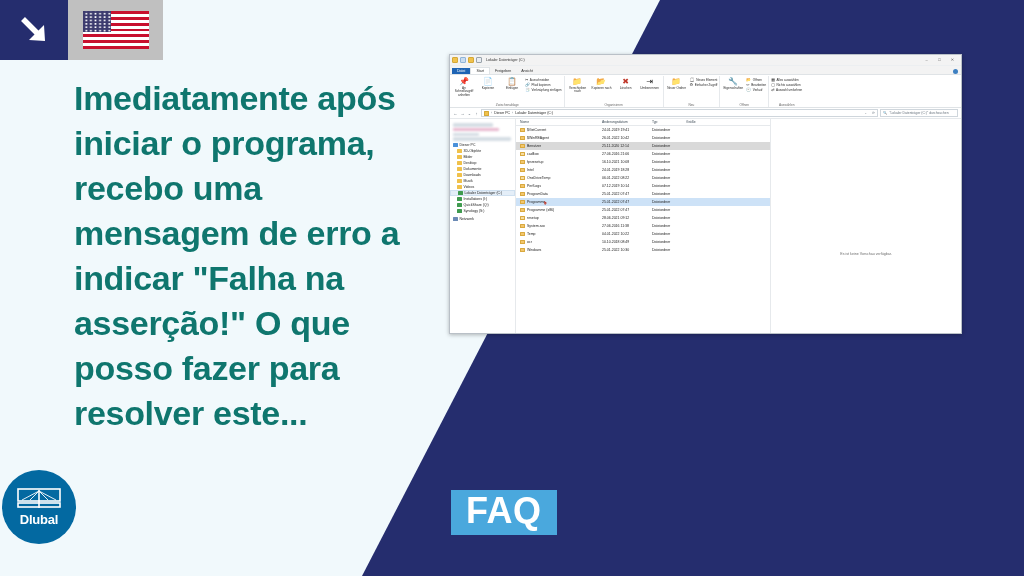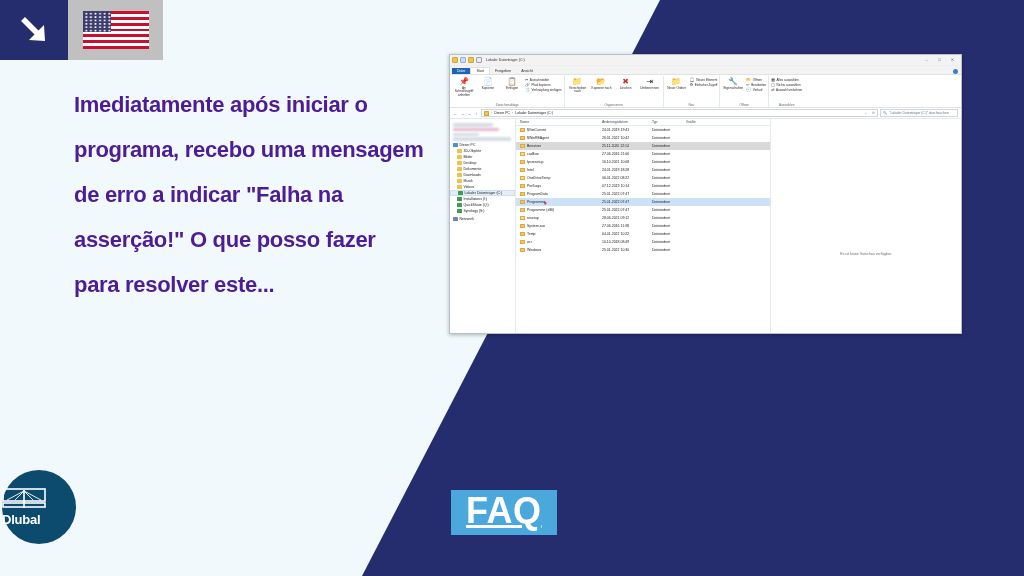--- a/index.html
+++ b/index.html
@@ -60,38 +60,38 @@
     width: 28px; height: 20.5px;
     background-image:
       radial-gradient(circle, #fff 0.9px, transparent 1.1px);
     background-size: 4.6px 3.4px;
     background-position: 1px 1px;
   }
 
   
   #headline {
     position: absolute;
-    left: 74px; top: 82px;
+    left: 74px; top: 76px;
     width: 350px;
-    color: #4c1d95;
-    font-size: 22px;
+    color: #0f766e;
+    font-size: 34px;
     font-weight: bold;
     line-height: 45px;
     letter-spacing: -0.3px;
   }
 
   
   #logo {
     position: absolute;
     left: 2px; top: 470px;
     width: 74px; height: 74px;
     border-radius: 50%;
-    background: #0c4a6e;
+    background: #0369a1;
     display: flex; flex-direction: column;
-    align-items: flex-start; justify-content: center;
+    align-items: center; justify-content: center;
     gap: 2px;
   }
   #logo-mark {
     width: 44px; height: 22px;
   }
   #logo-text {
     color: #ffffff;
     font-size: 13px;
     font-weight: bold;
     letter-spacing: -0.2px;
@@ -104,21 +104,20 @@
     display: flex; align-items: center; gap: 14px;
   }
   #faq-tag {
     background: #4aa8dd;
     color: #ffffff;
     font-size: 36px;
     font-weight: bold;
     padding: 3px 15px 6px 15px;
     line-height: 1;
     letter-spacing: 0.5px;
-    text-decoration: underline;
   }
   #faq-number {
     color: #ffffff;
     font-size: 36px;
     font-weight: bold;
     letter-spacing: 0.5px;
     line-height: 1;
   }
 
   

